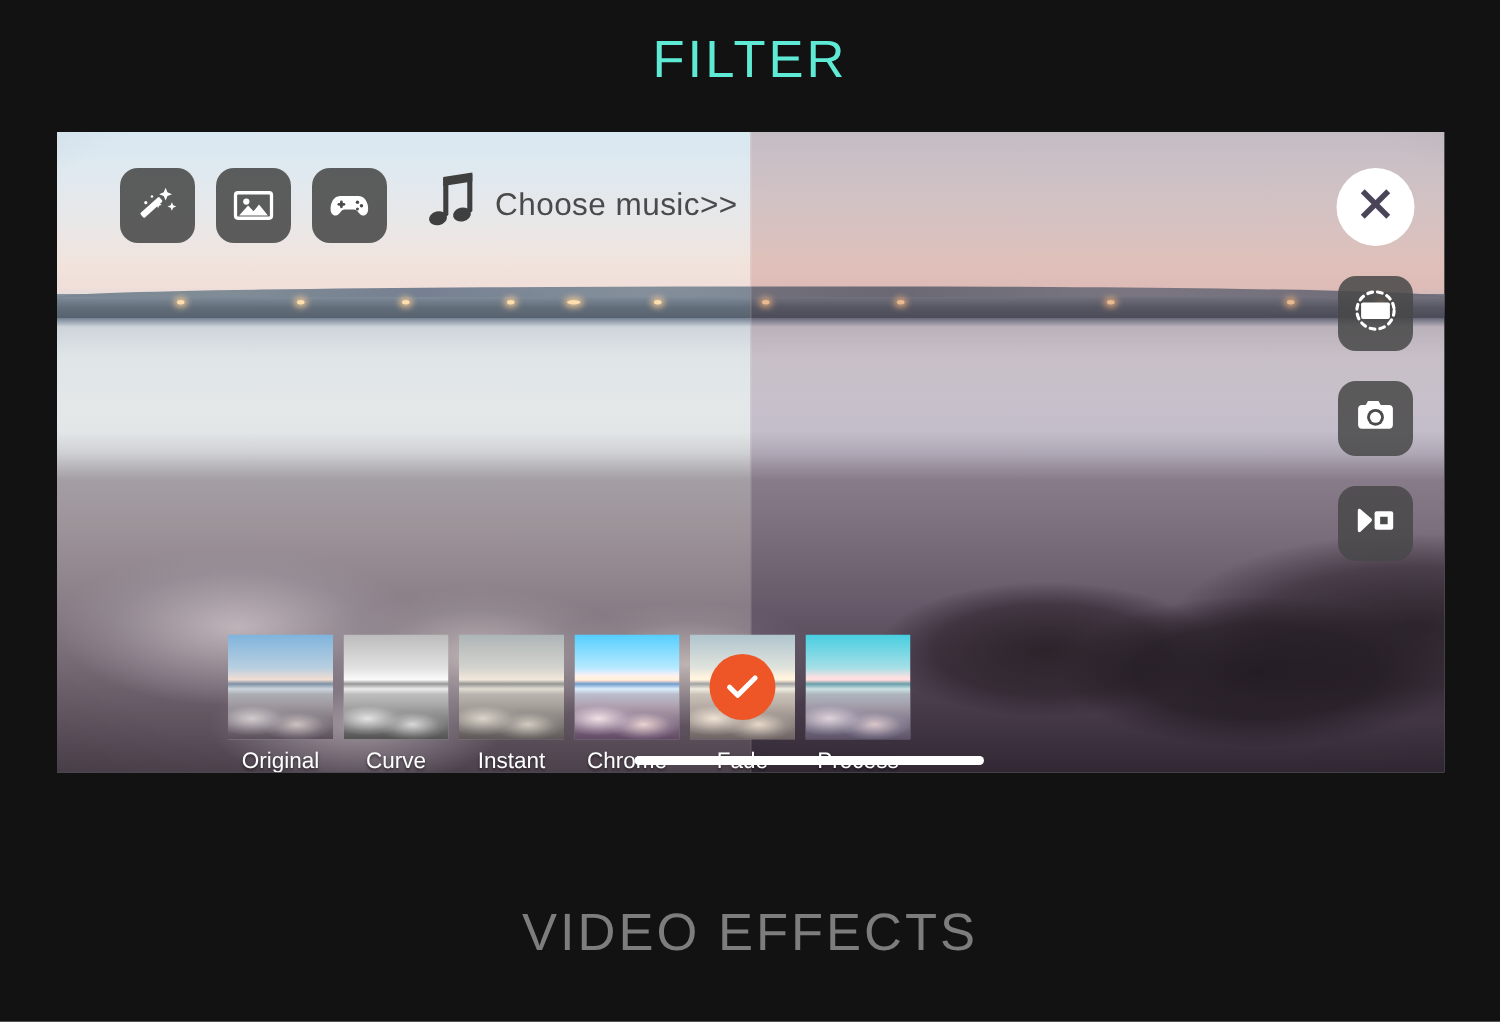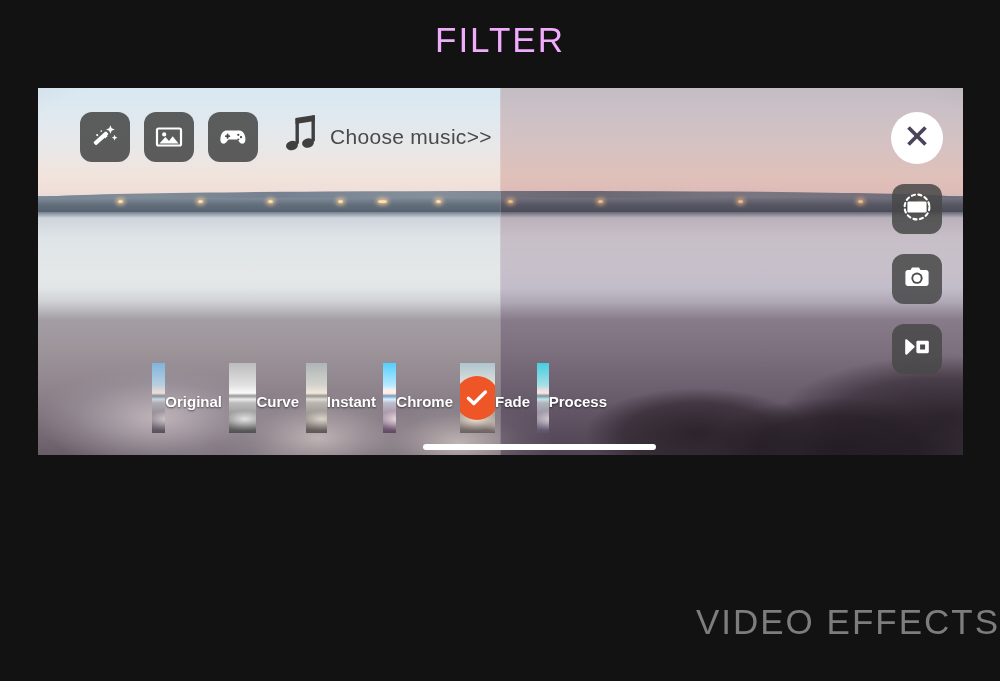--- a/index.html
+++ b/index.html
@@ -15,32 +15,32 @@
   .page-title{
     position:absolute;left:0;top:20px;width:1000px;
     text-align:center;
     font-size:35px;letter-spacing:2px;
     color:#7d7d7d;
     font-weight:400;
     user-select:none;
   }
   .page-footer{
     position:absolute;left:0;top:602px;width:1000px;
-    text-align:right;
+    text-align:center;
     font-size:35px;letter-spacing:2px;
     color:#7d7d7d;
     font-weight:400;
     user-select:none;
   }
 
   
   .preview{
     position:absolute;
     left:38px;top:88px;
-    width:925px;height:367px;
+    width:925px;height:427px;
     overflow:hidden;
     background:#2b2438;
     text-align:center;
   }
 
   
   .photo{
     position:absolute;inset:0;
     background:
       
@@ -163,21 +163,21 @@
   
   .filter-strip{
     position:absolute;left:0;bottom:0;width:925px;height:110px;
     overflow:hidden;
   }
   .filter-row{
     position:absolute;left:114px;top:18px;
     display:flex;gap:7px;
   }
   .filter-item{
-    width:70px;display:flex;flex-direction:row;align-items:center;cursor:pointer;font-weight:bold;
+    width:70px;display:flex;flex-direction:column;align-items:center;cursor:pointer;
   }
   .thumb{
     position:relative;width:70px;height:70px;overflow:hidden;
   }
   .thumb .thumb-img{position:absolute;inset:0;}
   .thumb-label{
     margin-top:6px;font-size:15px;color:#ffffff;
     text-shadow:0 1px 2px rgba(0,0,0,.55);
     white-space:nowrap;
   }
@@ -207,21 +207,21 @@
   .look-instant{ filter:grayscale(.72) sepia(.18) contrast(.95) brightness(1.02); }
   .look-chrome{ filter:saturate(1.9) contrast(1.15) brightness(1.05); }
   .look-fade{ filter:sepia(.35) saturate(.85) contrast(.9) brightness(1.08); }
   .look-process{ filter:hue-rotate(-25deg) saturate(1.7) brightness(1.04); }
   .look-tonal{ filter:saturate(.9) contrast(1.02) brightness(1.0) hue-rotate(8deg); }
   .look-transfer{ filter:saturate(1.1) contrast(1.05) brightness(1.02) hue-rotate(4deg); }
 </style>
 </head>
 <body style="background: rgb(18, 18, 18);">
 
-<div class="page-title" style="color: #f0abfc;">FILTER</div>
+<div class="page-title" style="color: #5eead4;">FILTER</div>
 
 <div class="preview">
 
   <div class="photo"></div>
   <div class="headland"></div>
   <div class="shorelights">
     <i style="left:80px"></i>
       <i style="left:160px"></i>
       <i style="left:230px"></i>
     <i style="left:300px"></i>

